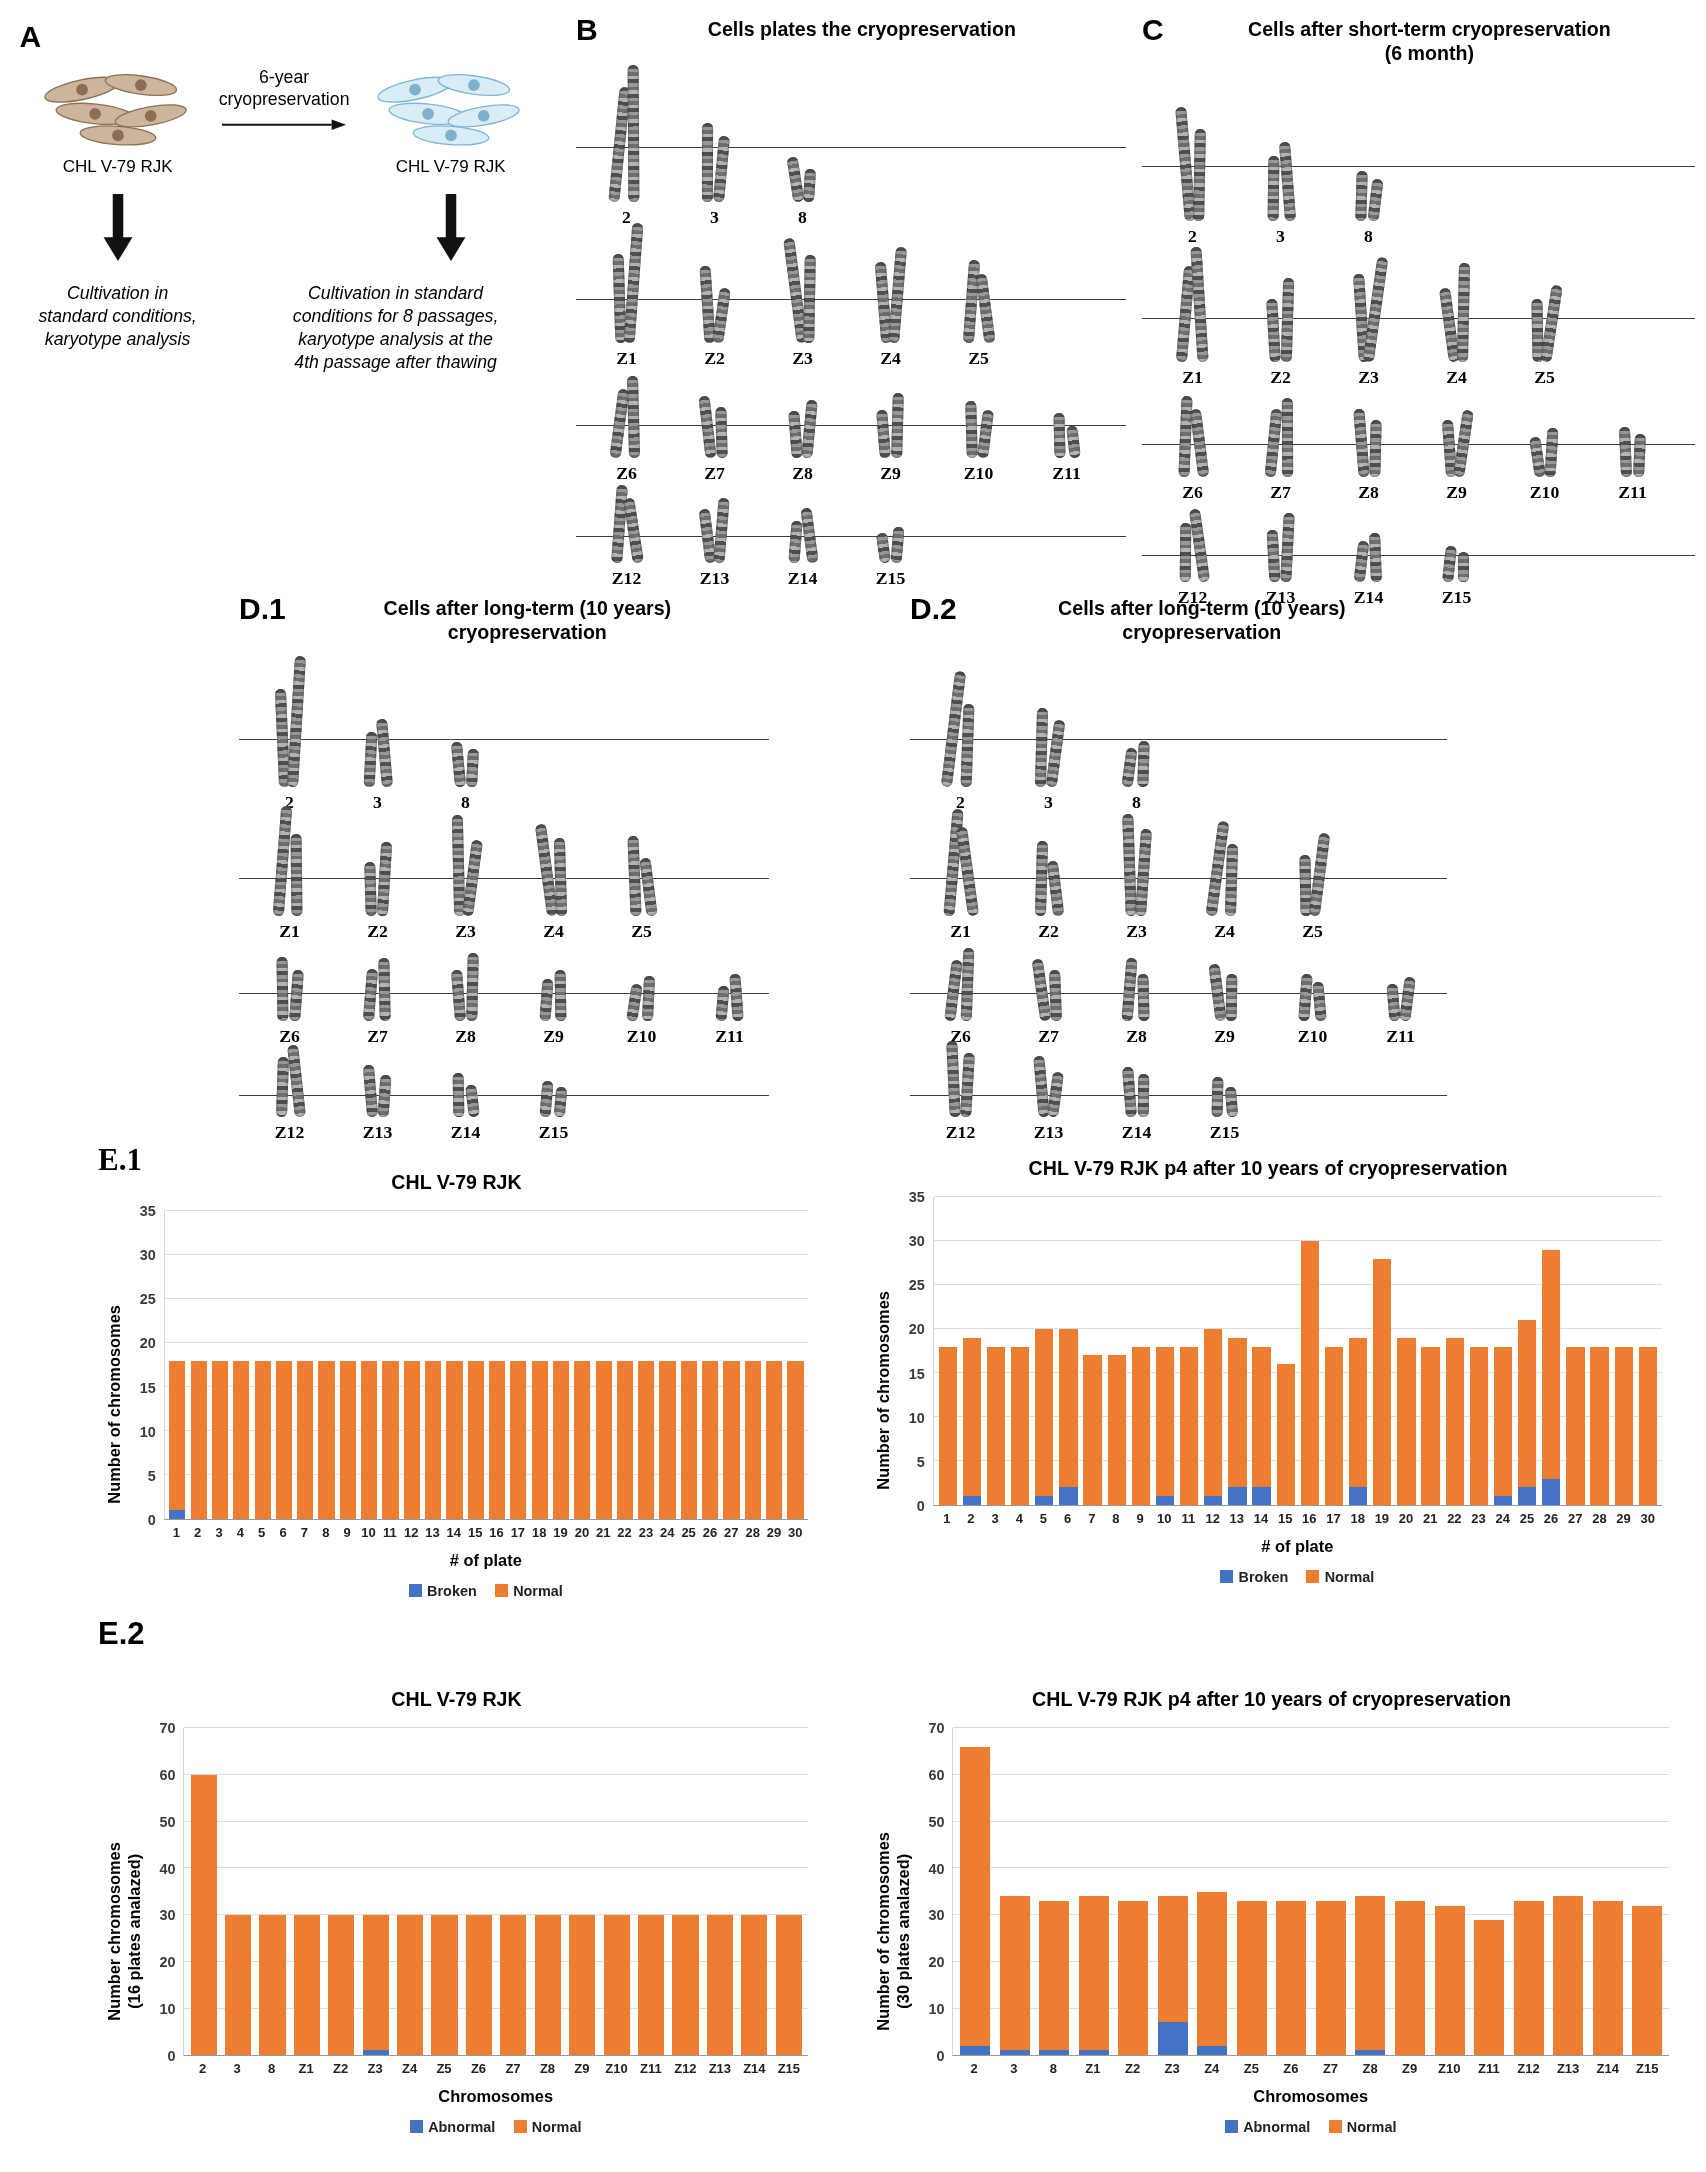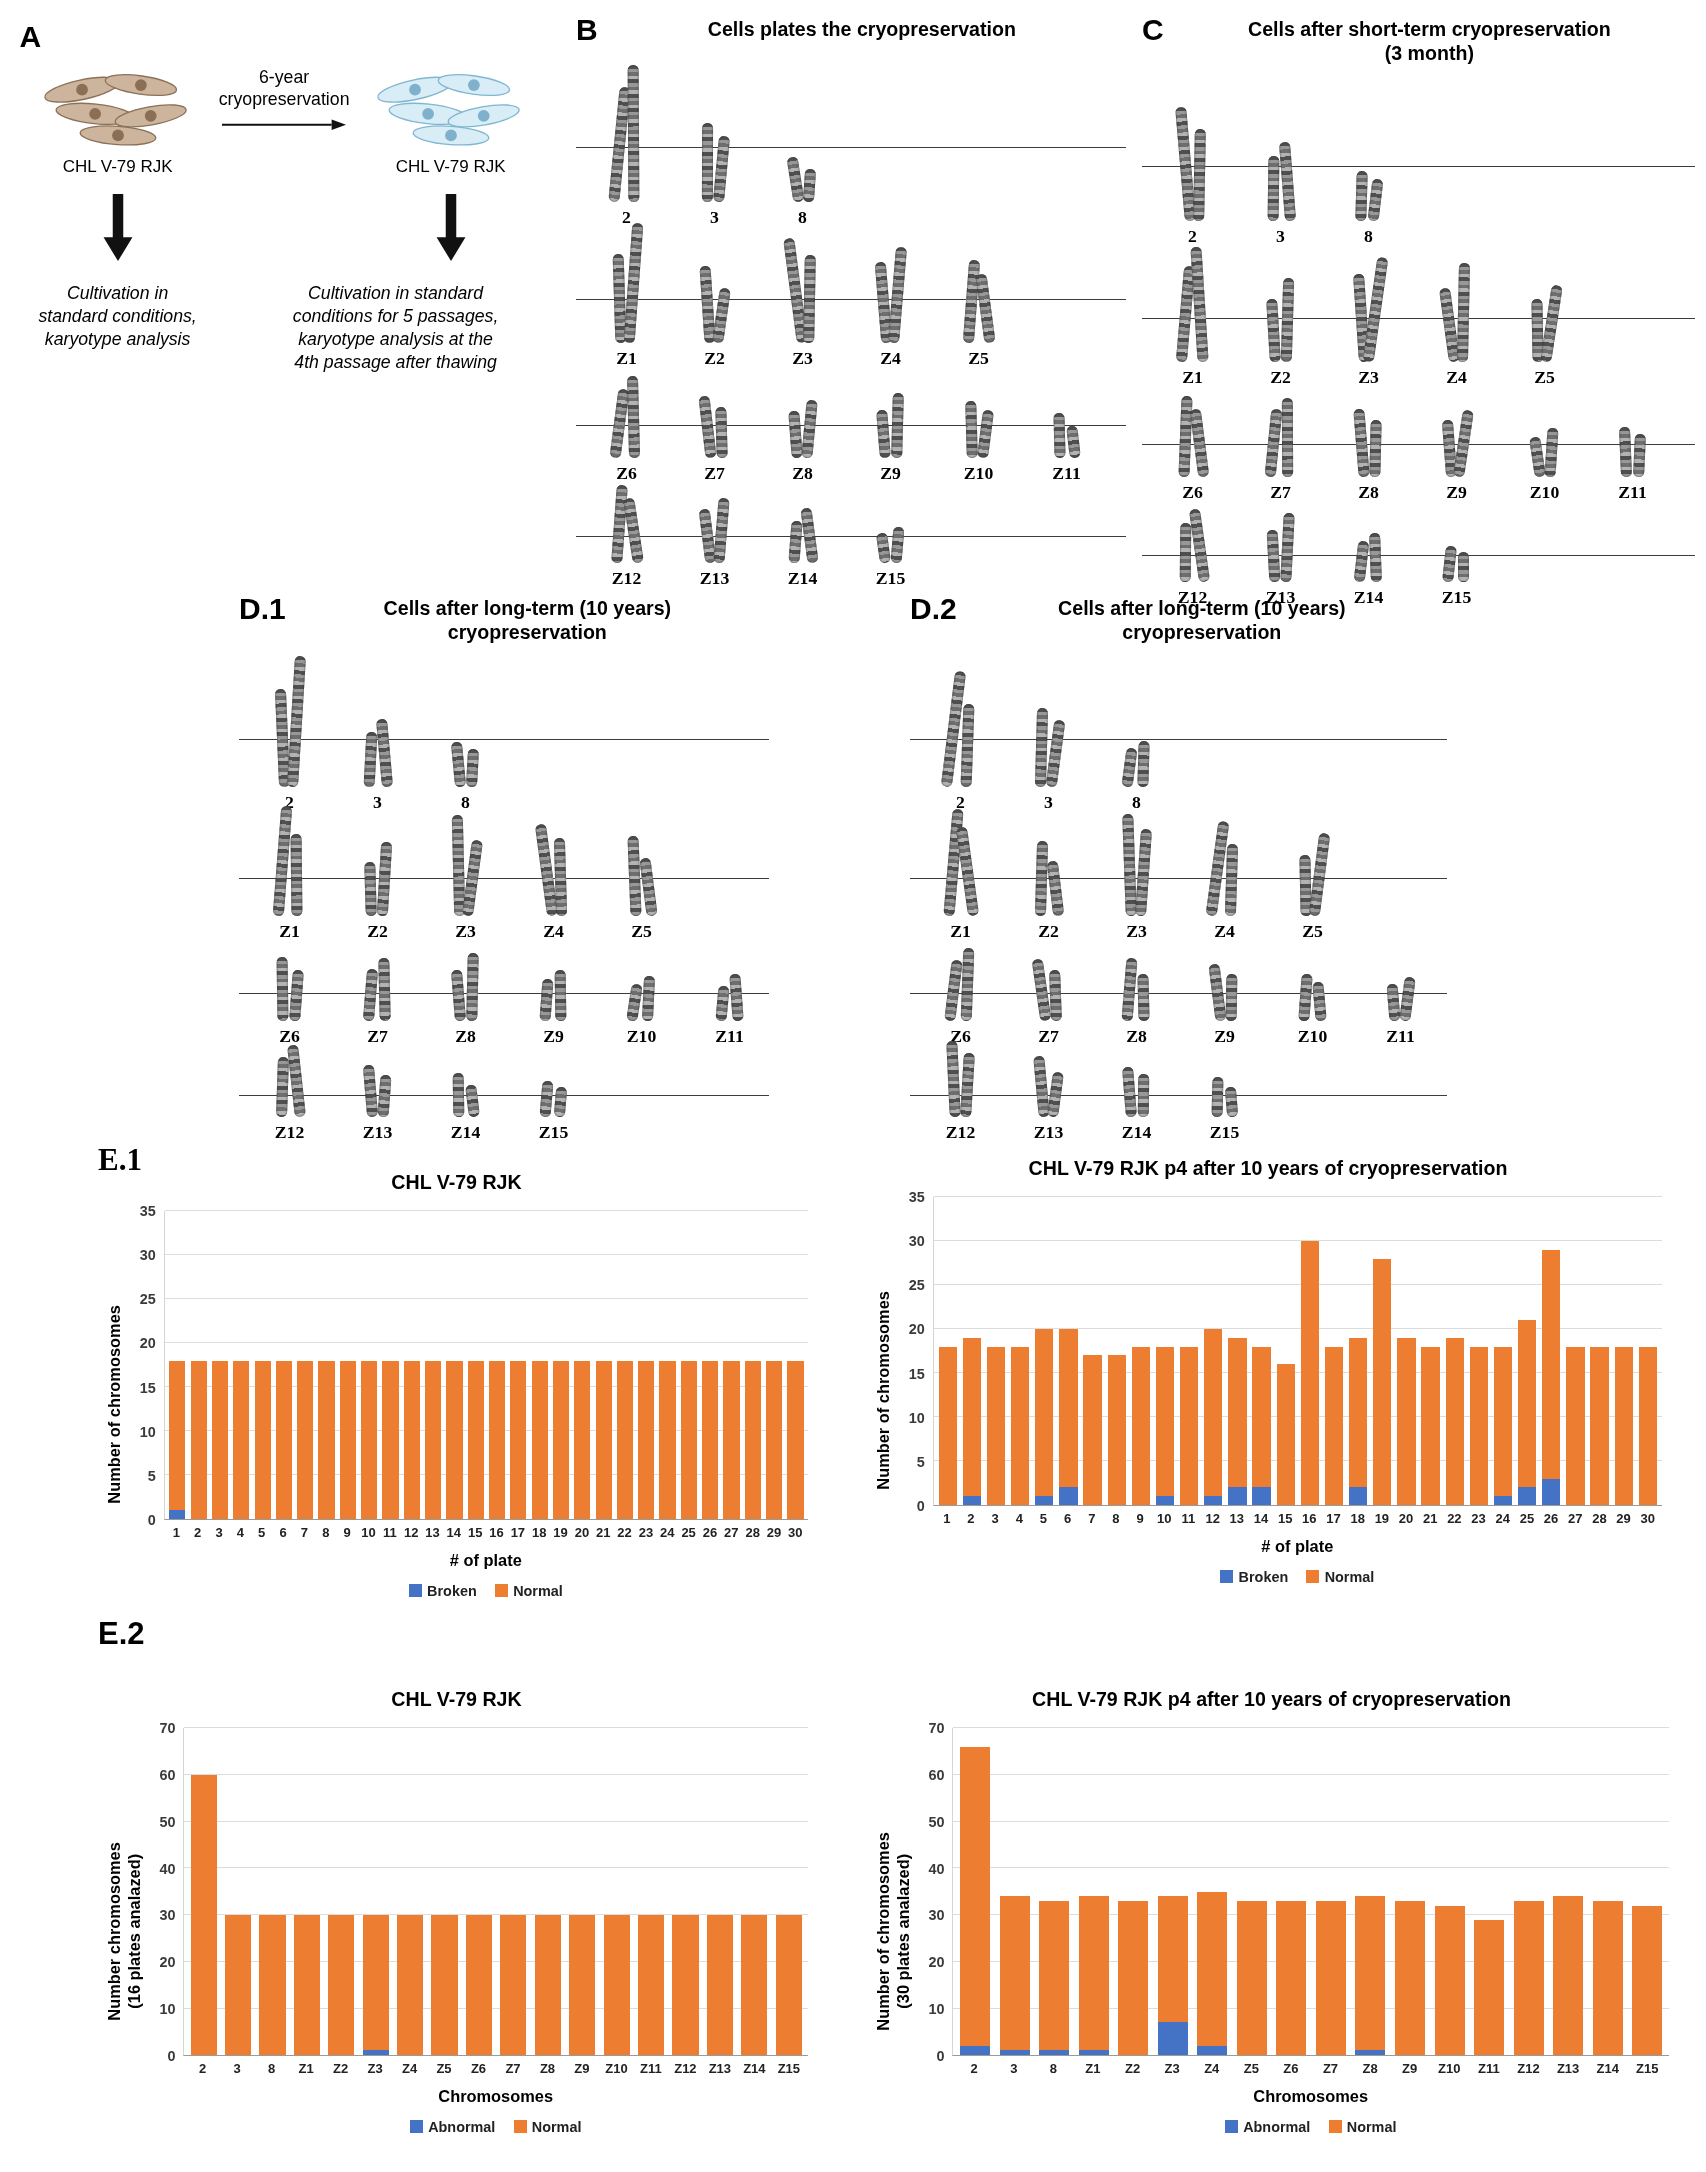--- a/index.html
+++ b/index.html
@@ -142,21 +142,21 @@
         <polygon points="13,66 57,66 35,102" fill="#111"></polygon>
       </svg>
     </div>
   </div>
   <div class="a-captions">
     <div class="caption caption-left">Cultivation in
 standard conditions,
 karyotype analysis</div>
     <div class="caption-spacer"></div>
     <div class="caption caption-right">Cultivation in standard
-conditions for 5 passages,
+conditions for 8 passages,
 karyotype analysis at the
 4th passage after thawing</div>
   </div>
 </section>
 
 <section class="panel panel-b">
   <div class="panel-head">
     <span class="panel-letter">B</span>
     <h3 class="panel-title">Cells plates the cryopreservation</h3>
   </div>
@@ -307,21 +307,21 @@
           </div>
         </div>
       </div>
     </div>
 </section>
 
 <section class="panel panel-c">
   <div class="panel-head">
     <span class="panel-letter">C</span>
     <h3 class="panel-title">Cells after short-term cryopreservation
-(3 month)</h3>
+(6 month)</h3>
   </div>
   <div class="karyotype">
       <div class="k-row" style="height: 167px;">
         <div class="k-line" style="bottom: 84px;"></div>
         <div class="k-items">
           <div class="k-item">
             <div class="k-pair">
               <div class="chrom" style="height: 114px; transform: rotate(-4.9deg);"></div>
               <div class="chrom" style="height: 92px; transform: rotate(1.1deg);"></div>
             </div>

